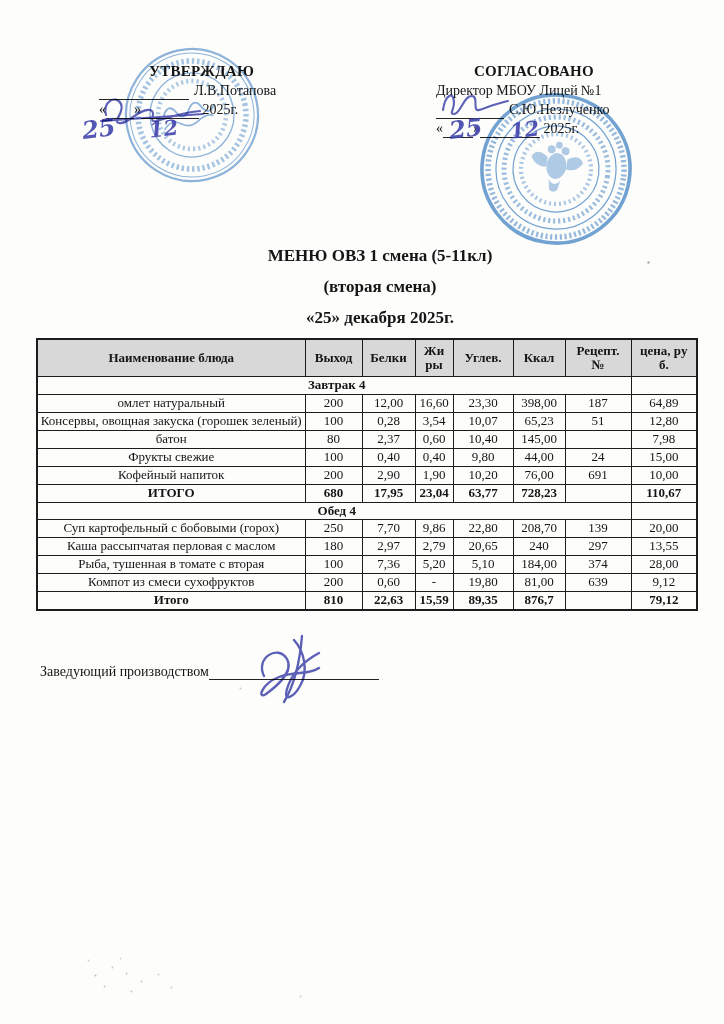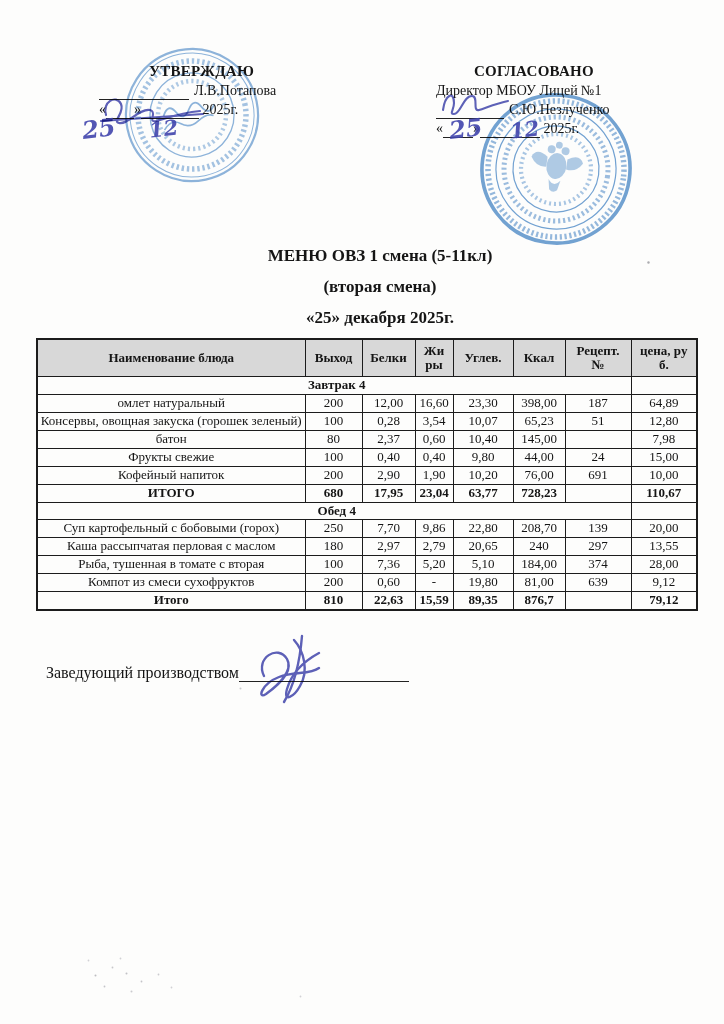--- a/index.html
+++ b/index.html
@@ -34,21 +34,21 @@
     background:#d8d8d8;font-weight:bold;font-size:13px;text-align:center;
     vertical-align:middle;padding:2px 5px;word-break:break-all;height:32px;line-height:1.1;
   }
   table.menu td{font-size:13px;padding:1px 2px;height:15px;vertical-align:middle;text-align:center;line-height:1.12;}
   td.name{text-align:left;padding-left:4px;}
   td.price{text-align:right;padding-right:9px;vertical-align:bottom;}
   tr.section-row td{font-weight:bold;height:14px;padding-left:7px;}
   tr.total-row td{font-weight:bold;}
   td.total-center{text-align:center;}
   
-  .footer-line{position:absolute;left:46px;top:664px;z-index:1;font-size:16px;text-align:center;}
+  .footer-line{position:absolute;left:40px;top:664px;z-index:1;font-size:14px;text-align:center;}
   
   .noise{position:absolute;left:0;top:0;width:1.4px;height:1.4px;border-radius:50%;background:transparent;z-index:0;
     box-shadow:95px 975px 0 .5px rgba(110,110,122,.45),112px 967px 0 .4px rgba(110,110,122,.38),
     126px 973px 0 .5px rgba(110,110,122,.42),141px 981px 0 .4px rgba(110,110,122,.4),
     158px 974px 0 .4px rgba(110,110,122,.35),104px 986px 0 .4px rgba(110,110,122,.4),
     131px 991px 0 .5px rgba(110,110,122,.35),171px 987px 0 .4px rgba(110,110,122,.3),
     88px 960px 0 .4px rgba(110,110,122,.3),120px 958px 0 .4px rgba(110,110,122,.3),
     300px 996px 0 .4px rgba(110,110,122,.3),648px 262px 0 .7px rgba(90,90,100,.5),
     240px 688px 0 .5px rgba(110,110,122,.35);}
 </style>

